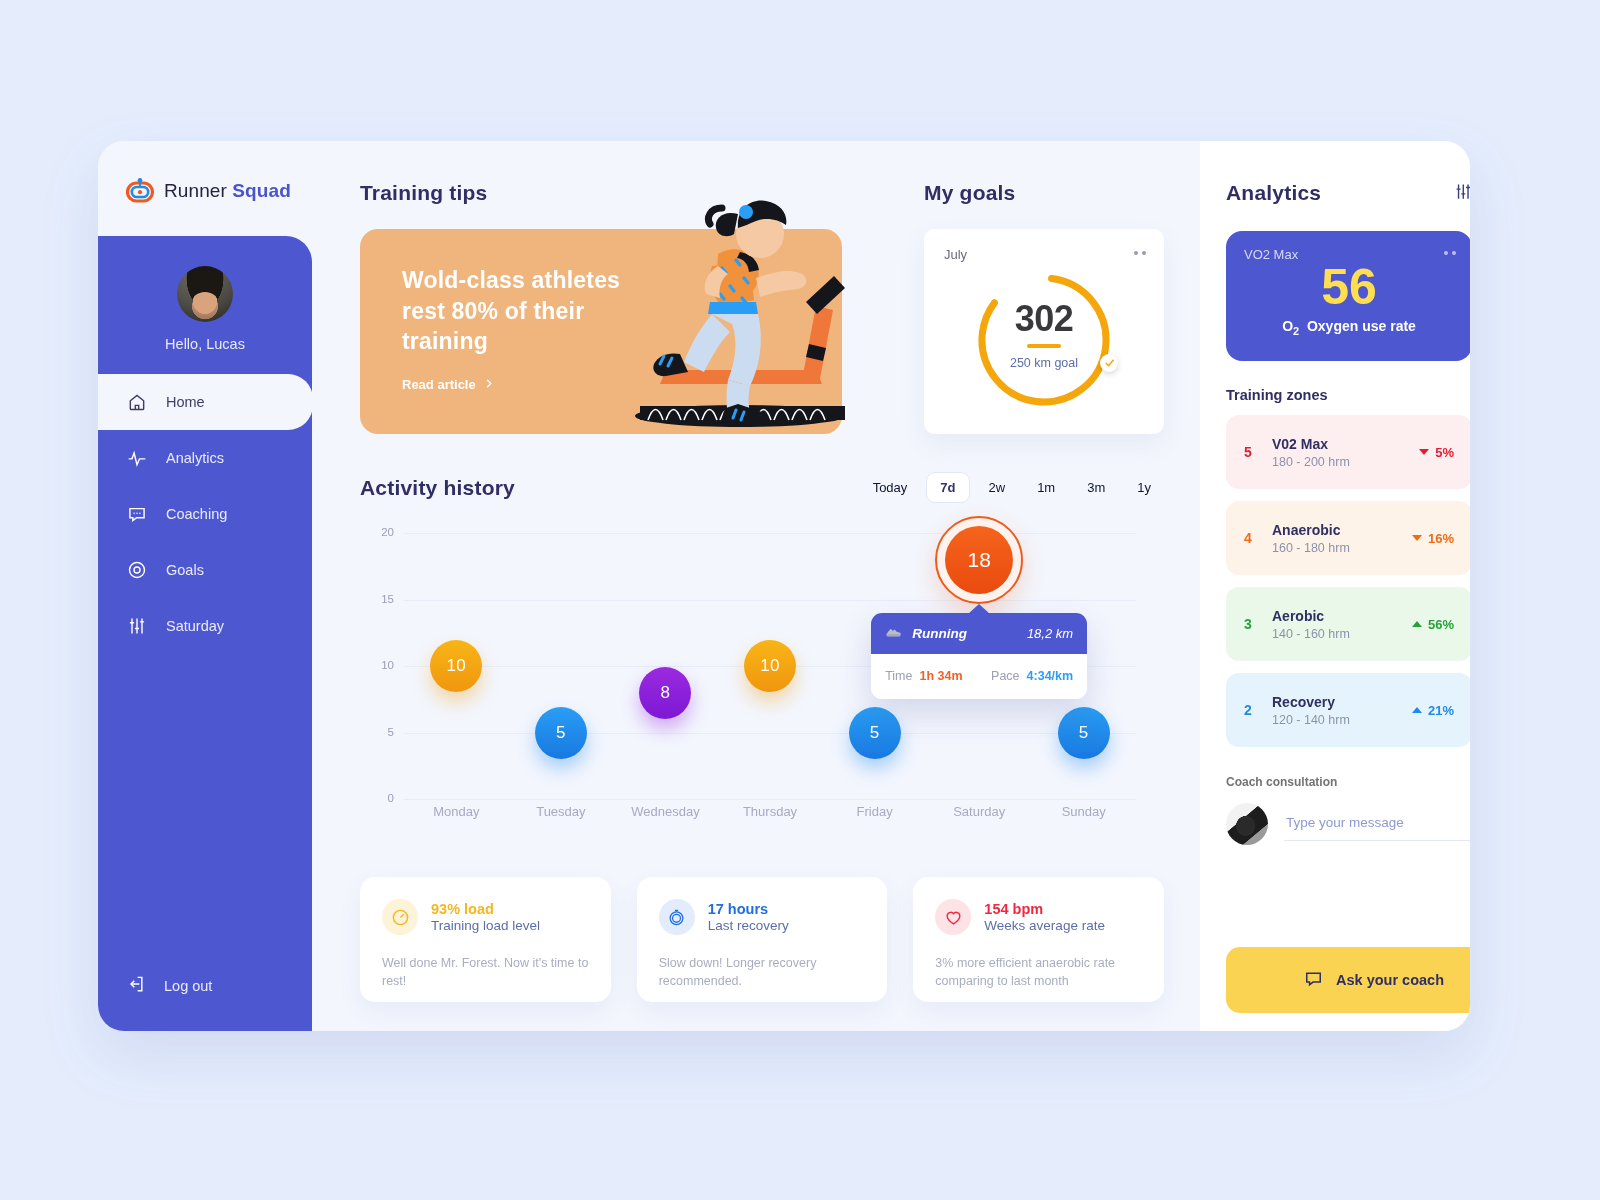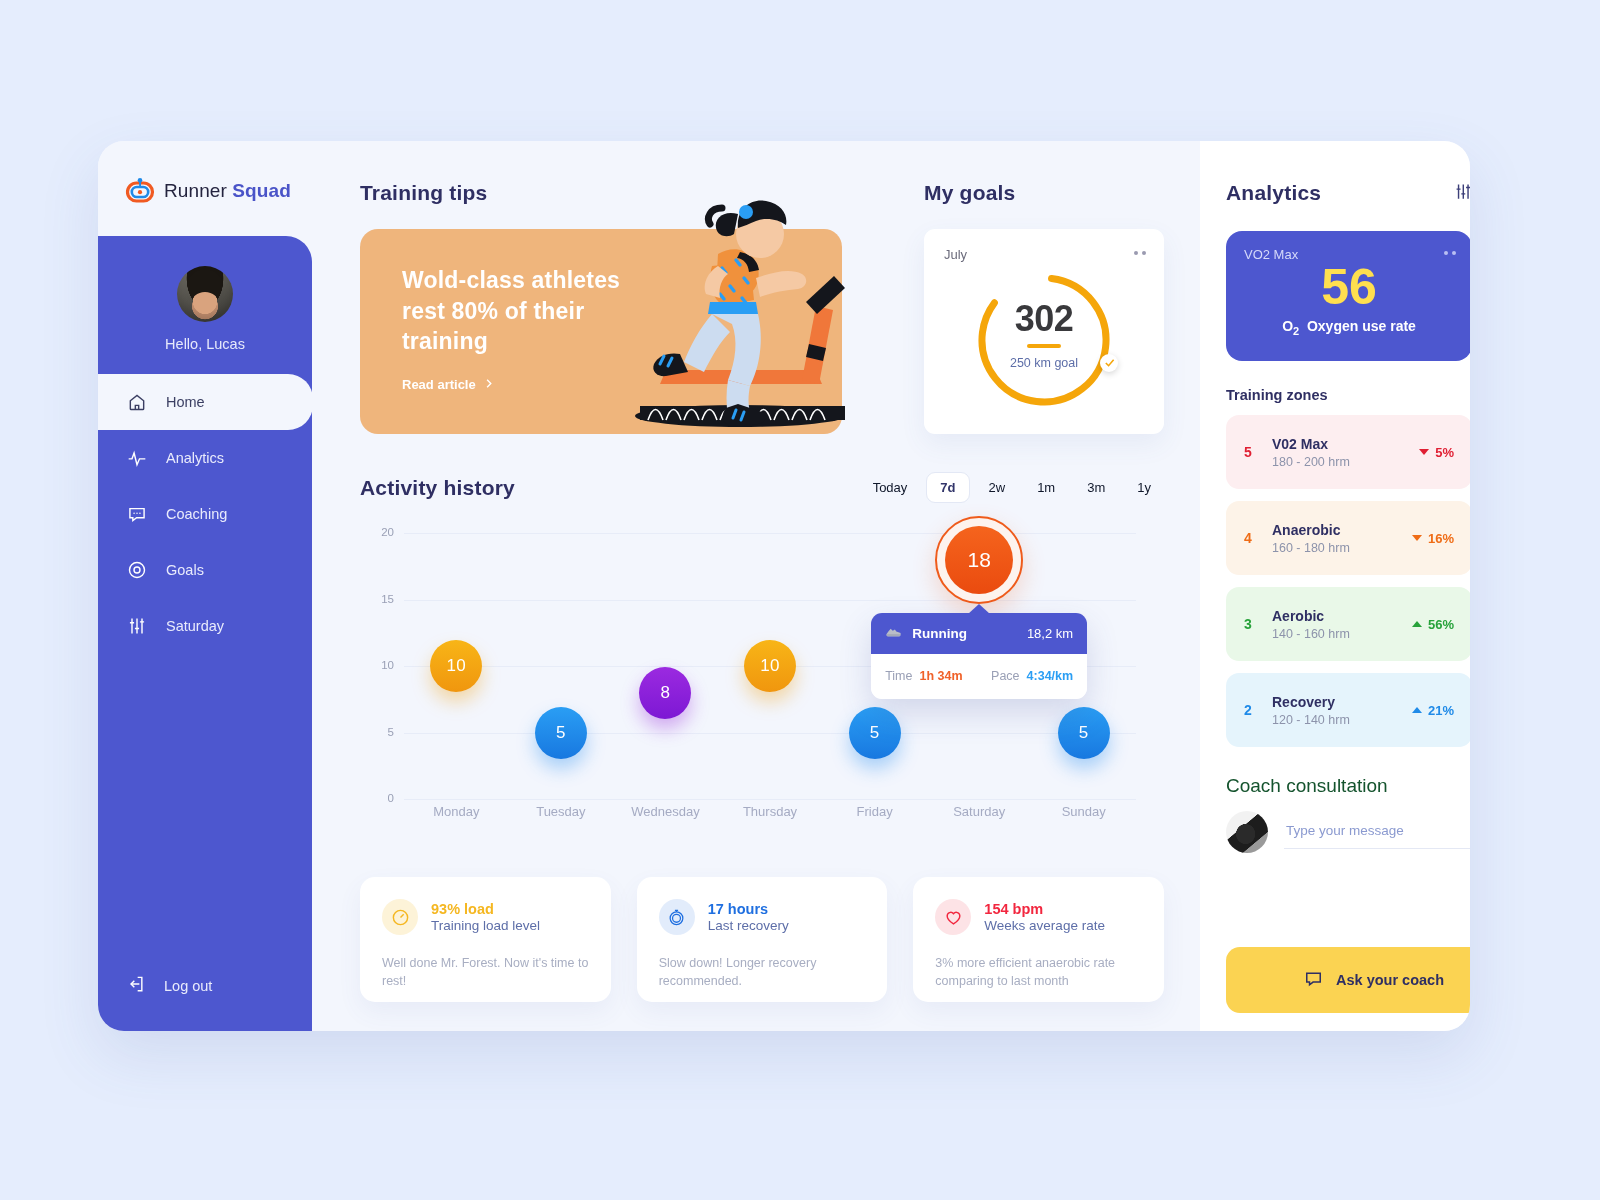--- a/index.html
+++ b/index.html
@@ -153,21 +153,21 @@
     color:#fff;font-size:21px;font-weight:500;
   }
 
   .tooltip{
     position:absolute; width:216px; border-radius:11px; overflow:visible;
     box-shadow:0 14px 32px rgba(60,70,150,.18); z-index:5;
   }
   .tt-head{
     background:#4d57cf; color:#fff; border-radius:11px 11px 0 0;
     height:41px; display:flex; align-items:center; padding:0 14px; gap:10px;
-    font-size:13.5px; font-weight:700; position:relative;
+    font-size:13.5px; font-weight:700; position:relative;font-style:italic;
   }
   .tt-head .km{ margin-left:auto; font-weight:400; font-size:13px; }
   .tt-arrow{
     position:absolute; top:-9px; left:50%; transform:translateX(-50%);
     width:0;height:0;border-left:11px solid transparent;border-right:11px solid transparent;
     border-bottom:10px solid #4d57cf;
   }
   .tt-body{
     background:#fff; border-radius:0 0 11px 11px; height:45px;
     display:flex; align-items:center; gap:7px; padding:0 14px; font-size:12.5px;
@@ -212,21 +212,21 @@
   .zone{
     margin-top:12px; height:74px; border-radius:13px; display:flex; align-items:center;
     padding:0 18px; gap:16px;
   }
   .zone-num{ font-size:14px; font-weight:700; width:12px; }
   .zone-name{ font-size:14px; font-weight:700; color:#2f2f63; }
   .zone-range{ font-size:12.5px; color:#8d93ab; margin-top:3px; }
   .zone-pct{ margin-left:auto; font-size:13px; font-weight:700; display:flex; align-items:center; gap:6px;}
   .tri{ width:0;height:0;border-left:5px solid transparent;border-right:5px solid transparent; }
 
-  .coach-title{ margin-top:28px; font-size:19px; font-weight:400; color:#14532d;}
+  .coach-title{ margin-top:28px; font-size:12px; font-weight:700; color:#737373;}
   .coach-row{ margin-top:14px; display:flex; align-items:center; gap:16px; }
   .coach-av{
     width:42px;height:42px;border-radius:50%;flex:0 0 42px;
     background:linear-gradient(140deg,#f2f2f2 0 38%, #1d1d1d 39% 72%, #9a9a9a 73%);
     position:relative; overflow:hidden;
   }
   .coach-av:after{
     content:""; position:absolute; left:10px; top:8px; width:24px;height:30px;
     background:radial-gradient(ellipse at 40% 50%, #2a2a2a 0 46%, transparent 48%);
   }

